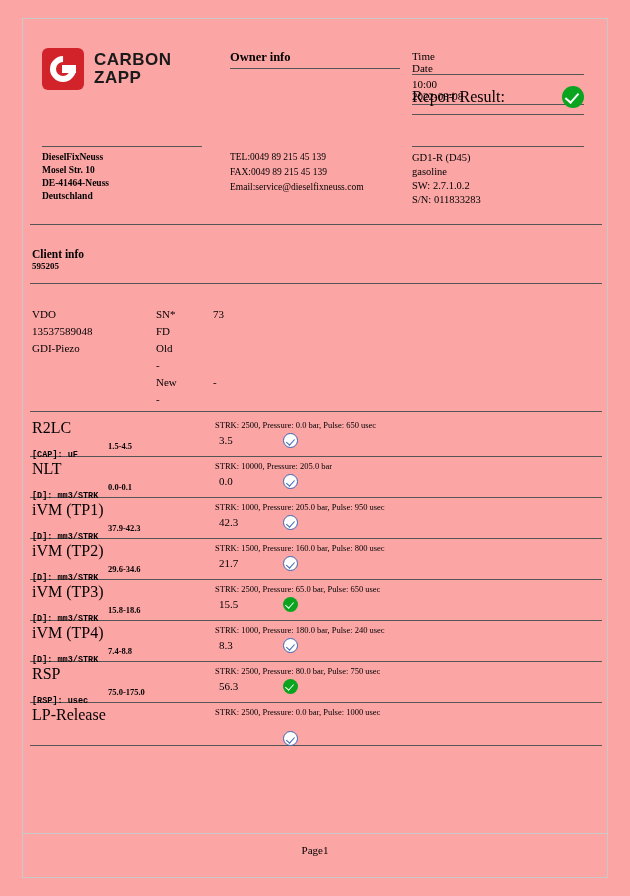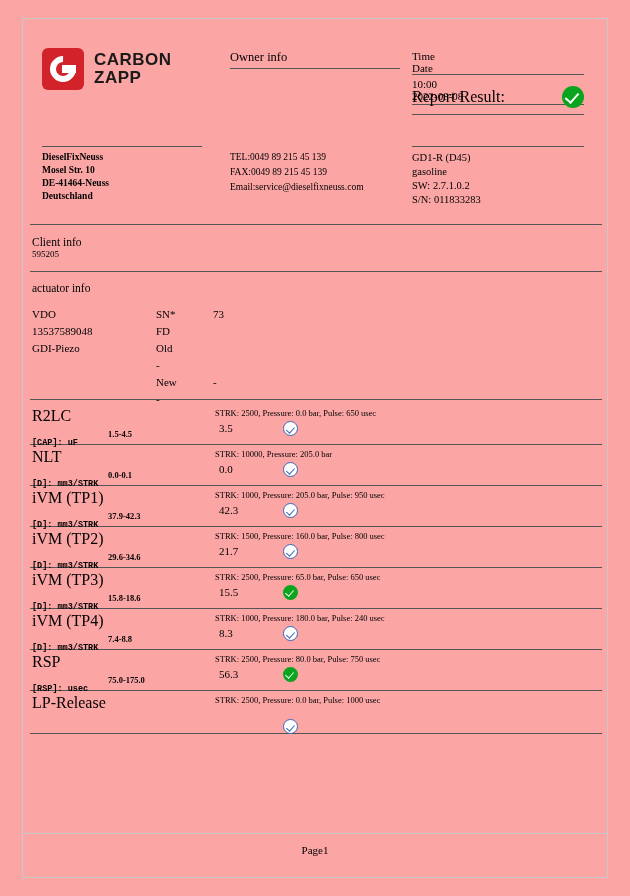--- a/index.html
+++ b/index.html
@@ -83,20 +83,21 @@
     line-height: 18px;
     letter-spacing: 0.5px;
     color: #1a1a1a;
   }
 
   .owner-block {
     position: absolute;
     left: 200px;
     top: 22px;
     width: 170px;
+    font-weight: bold;
   }
   .owner-label {
     font-size: 12.5px;
     padding-bottom: 3px;
   }
   .rule {
     border-bottom: 1px solid #555;
   }
 
   .time-date {
@@ -183,22 +184,23 @@
   }
   .device .sep {
     border-top: 1px solid #555;
     margin-bottom: 4px;
   }
 
   
   .client {
     position: relative;
     margin-top: 6px;
-    padding-top: 11px;
+    padding-top: 23px;
     border-top: 1px solid #555;
+    font-weight: bold;
   }
   .client-title { font-size: 11.5px; padding-left: 2px; }
   .client-value { font-size: 9px; padding-left: 2px; padding-top: 1px; }
   .client-bottom { border-bottom: 1px solid #555; margin-top: 12px; }
 
   
   .actuator {
     position: relative;
     padding-top: 10px;
     height: 118px;
@@ -382,21 +384,20 @@
       </div>
     </div>
 
     <div class="client">
       <div class="client-title">Client info</div>
       <div class="client-value">595205</div>
       <div class="client-bottom"></div>
     </div>
 
     <div class="actuator">
-      <div class="act-title">actuator info</div>
       <div class="act-grid">
         <div class="act-col-a">
           <div>VDO</div>
           <div>13537589048</div>
           <div>GDI-Piezo</div>
         </div>
         <div class="act-col-b">
           <div>SN*</div>
           <div>FD</div>
           <div>Old</div>

